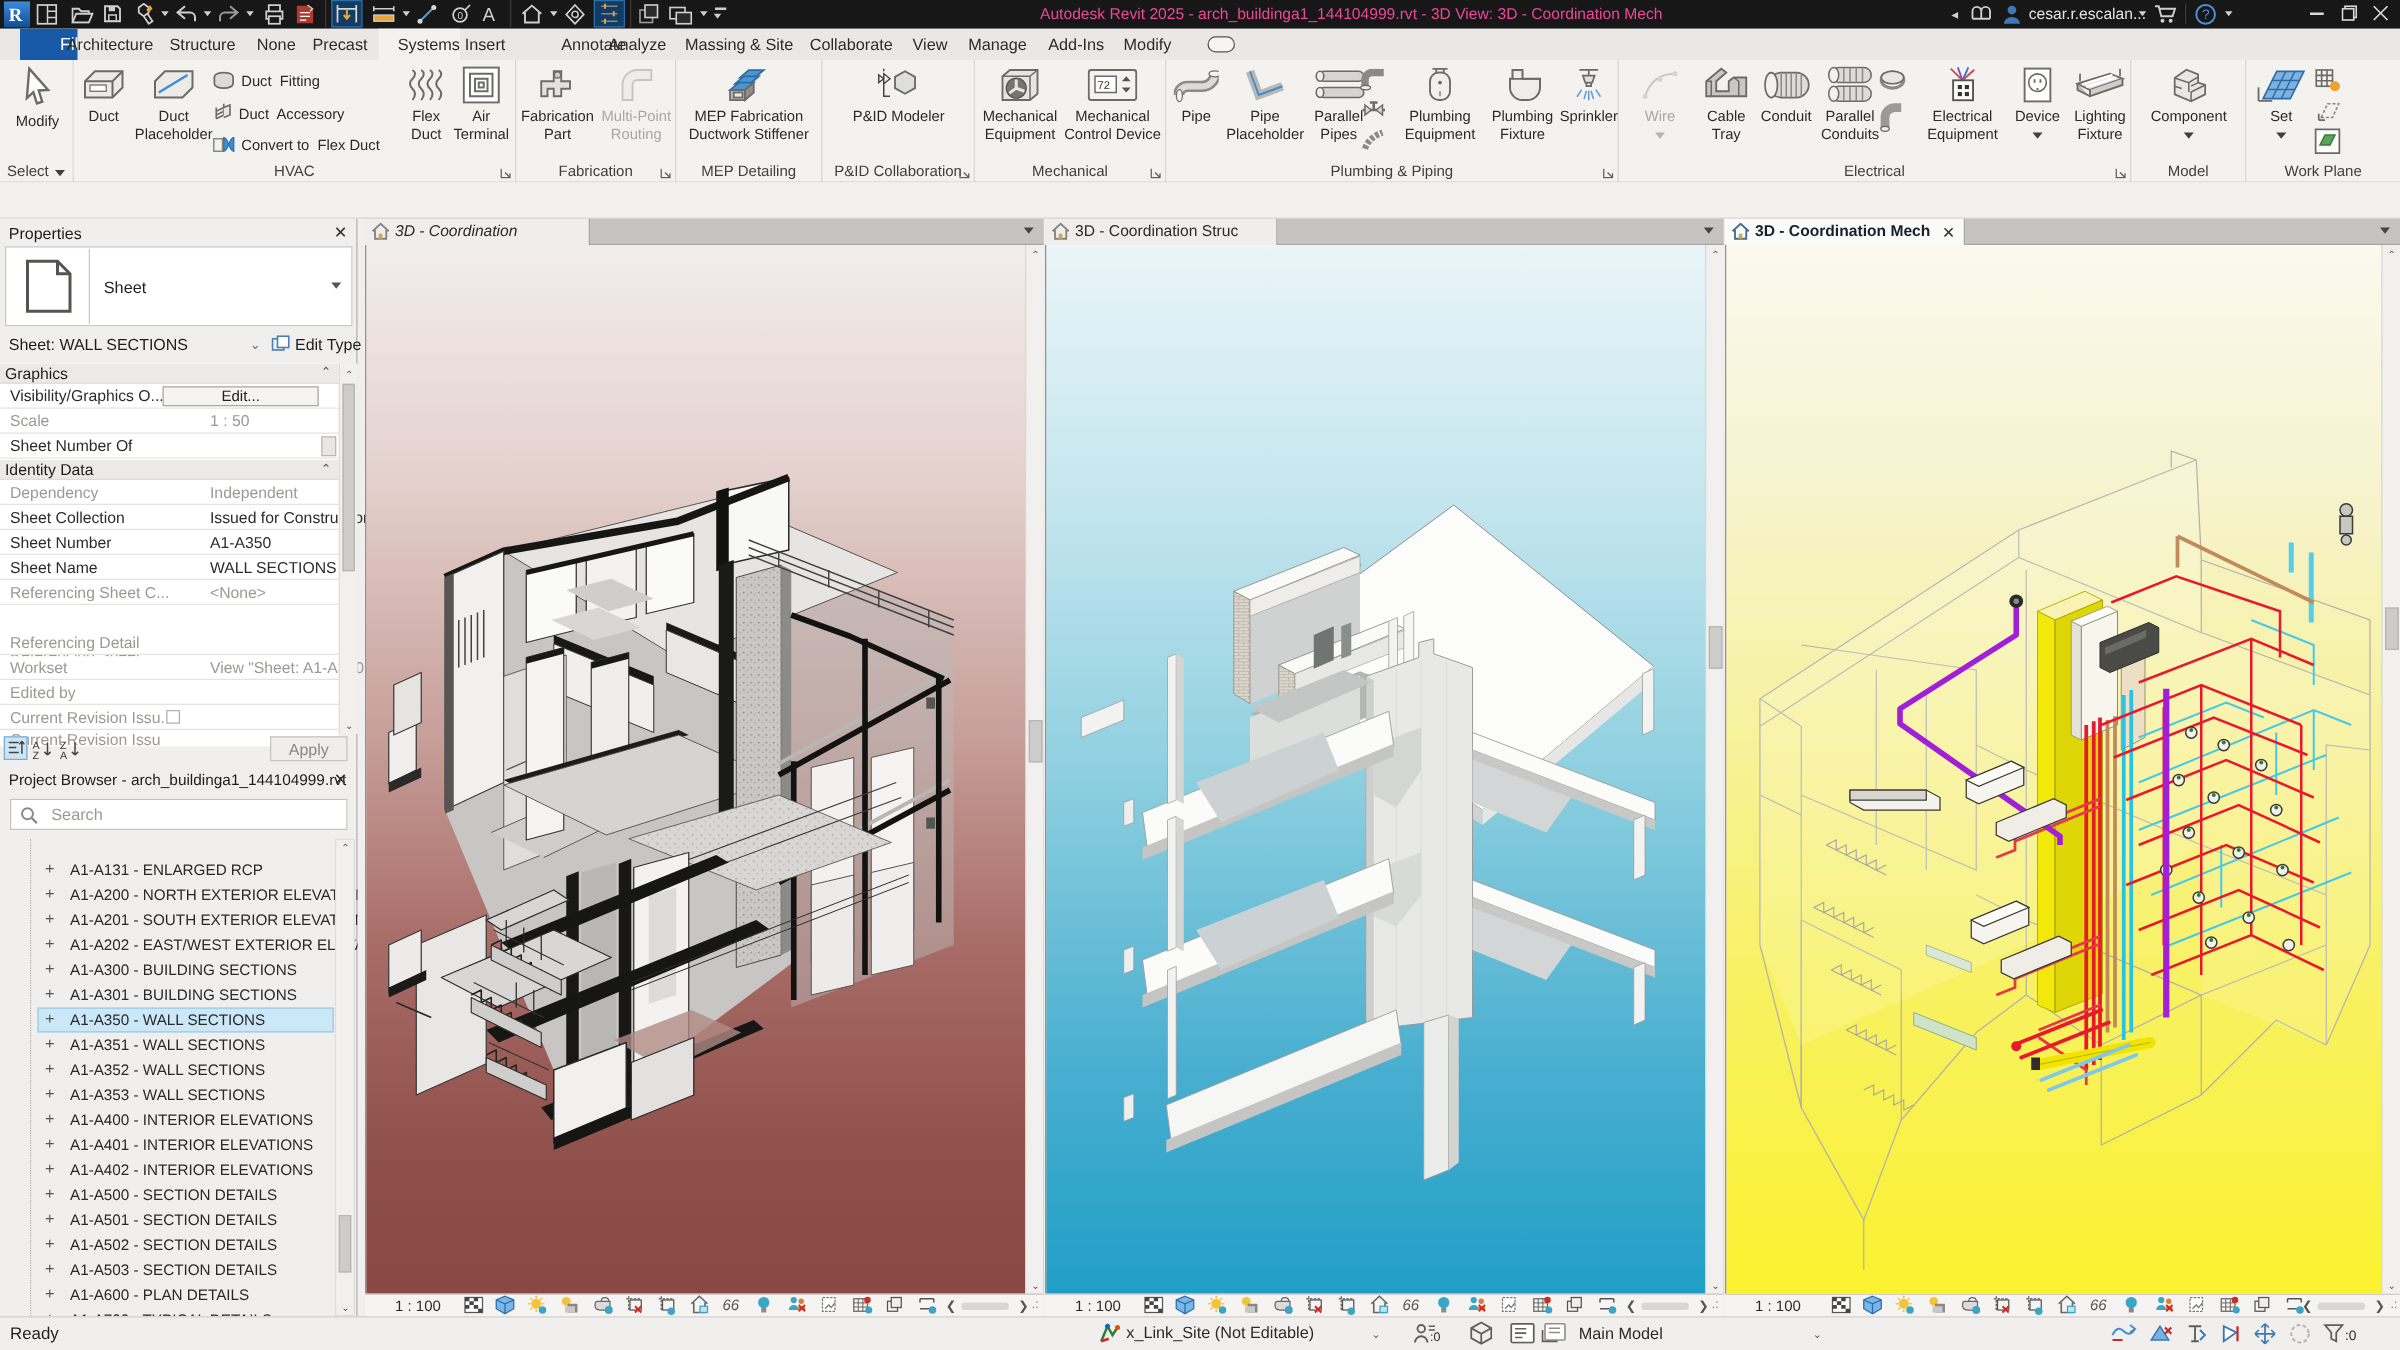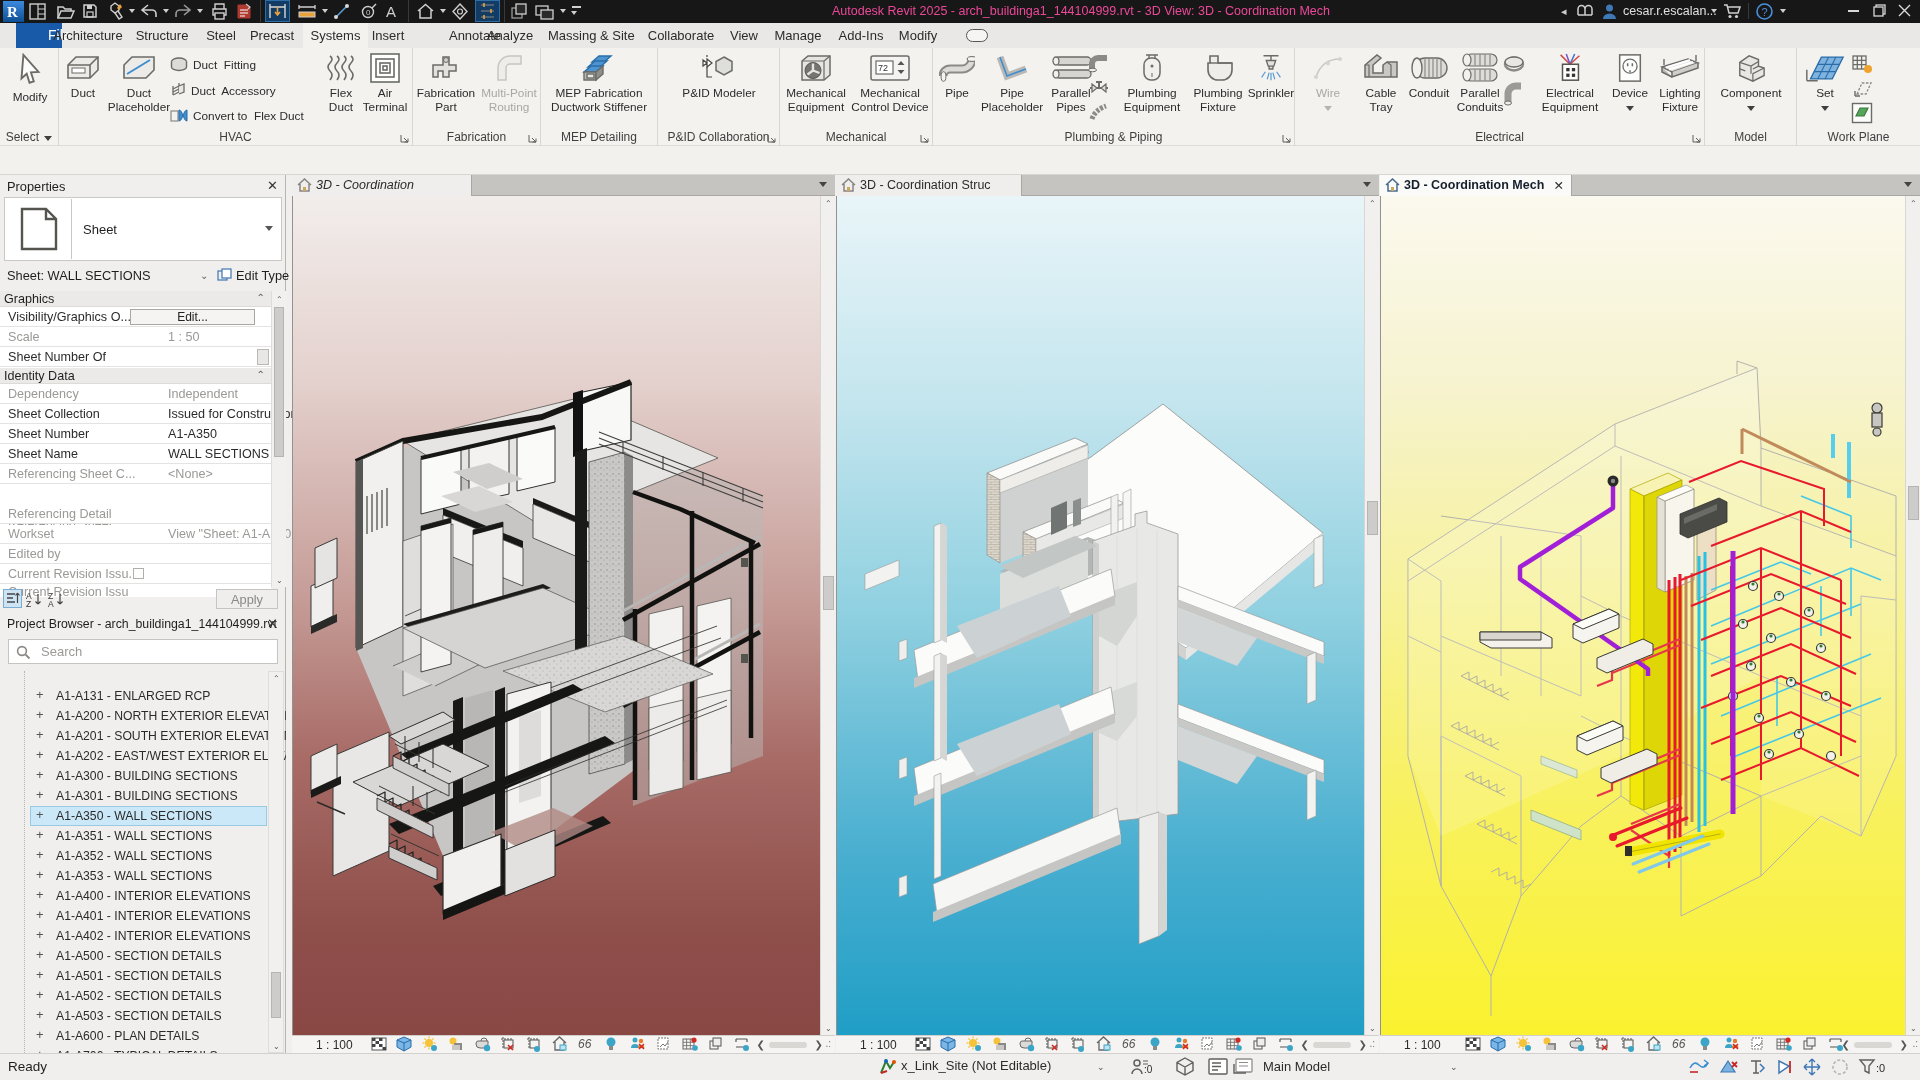--- a/index.html
+++ b/index.html
@@ -184,24 +184,24 @@
       <rect x="3" y="1" width="9" height="9" fill="none" stroke="#d8d8d8" stroke-width="1.3"></rect>
       <rect x="1" y="3" width="9" height="9" fill="#171717" stroke="#d8d8d8" stroke-width="1.3"></rect>
     </svg>
   <svg class="abs" style="left:1898px;top:4px;" width="13" height="13" viewBox="0 0 13 13">
       <path d="M1 1 L12 12 M12 1 L1 12" stroke="#d8d8d8" stroke-width="1.4"></path>
     </svg>
 </div>
 
 <div id="tabrow">
   <div class="ftab">File</div>
-  <div class="tab active" style="left:303px;width:65px;">Systems</div>
+  <div class="tab active" style="left:303px;width:65px;text-align:right;">Systems</div>
   <div class="tab" style="left:53px;width:70px;">Architecture</div>
   <div class="tab" style="left:133px;width:58px;">Structure</div>
-  <div class="tab" style="left:203px;width:36px;">Steel</div>
+  <div class="tab" style="left:203px;width:36px;">None</div>
   <div class="tab" style="left:248px;width:48px;">Precast</div>
   <div class="tab" style="left:369px;width:38px;">Insert</div>
   <div class="tab" style="left:417px;width:58px;margin-left:29px;">Annotate</div>
   <div class="tab" style="left:485px;width:50px;">Analyze</div>
   <div class="tab" style="left:548px;width:85px;">Massing &amp; Site</div>
   <div class="tab" style="left:647px;width:68px;">Collaborate</div>
   <div class="tab" style="left:728px;width:32px;">View</div>
   <div class="tab" style="left:772px;width:52px;">Manage</div>
   <div class="tab" style="left:838px;width:46px;">Add-Ins</div>
   <div class="tab" style="left:896px;width:44px;">Modify</div>

